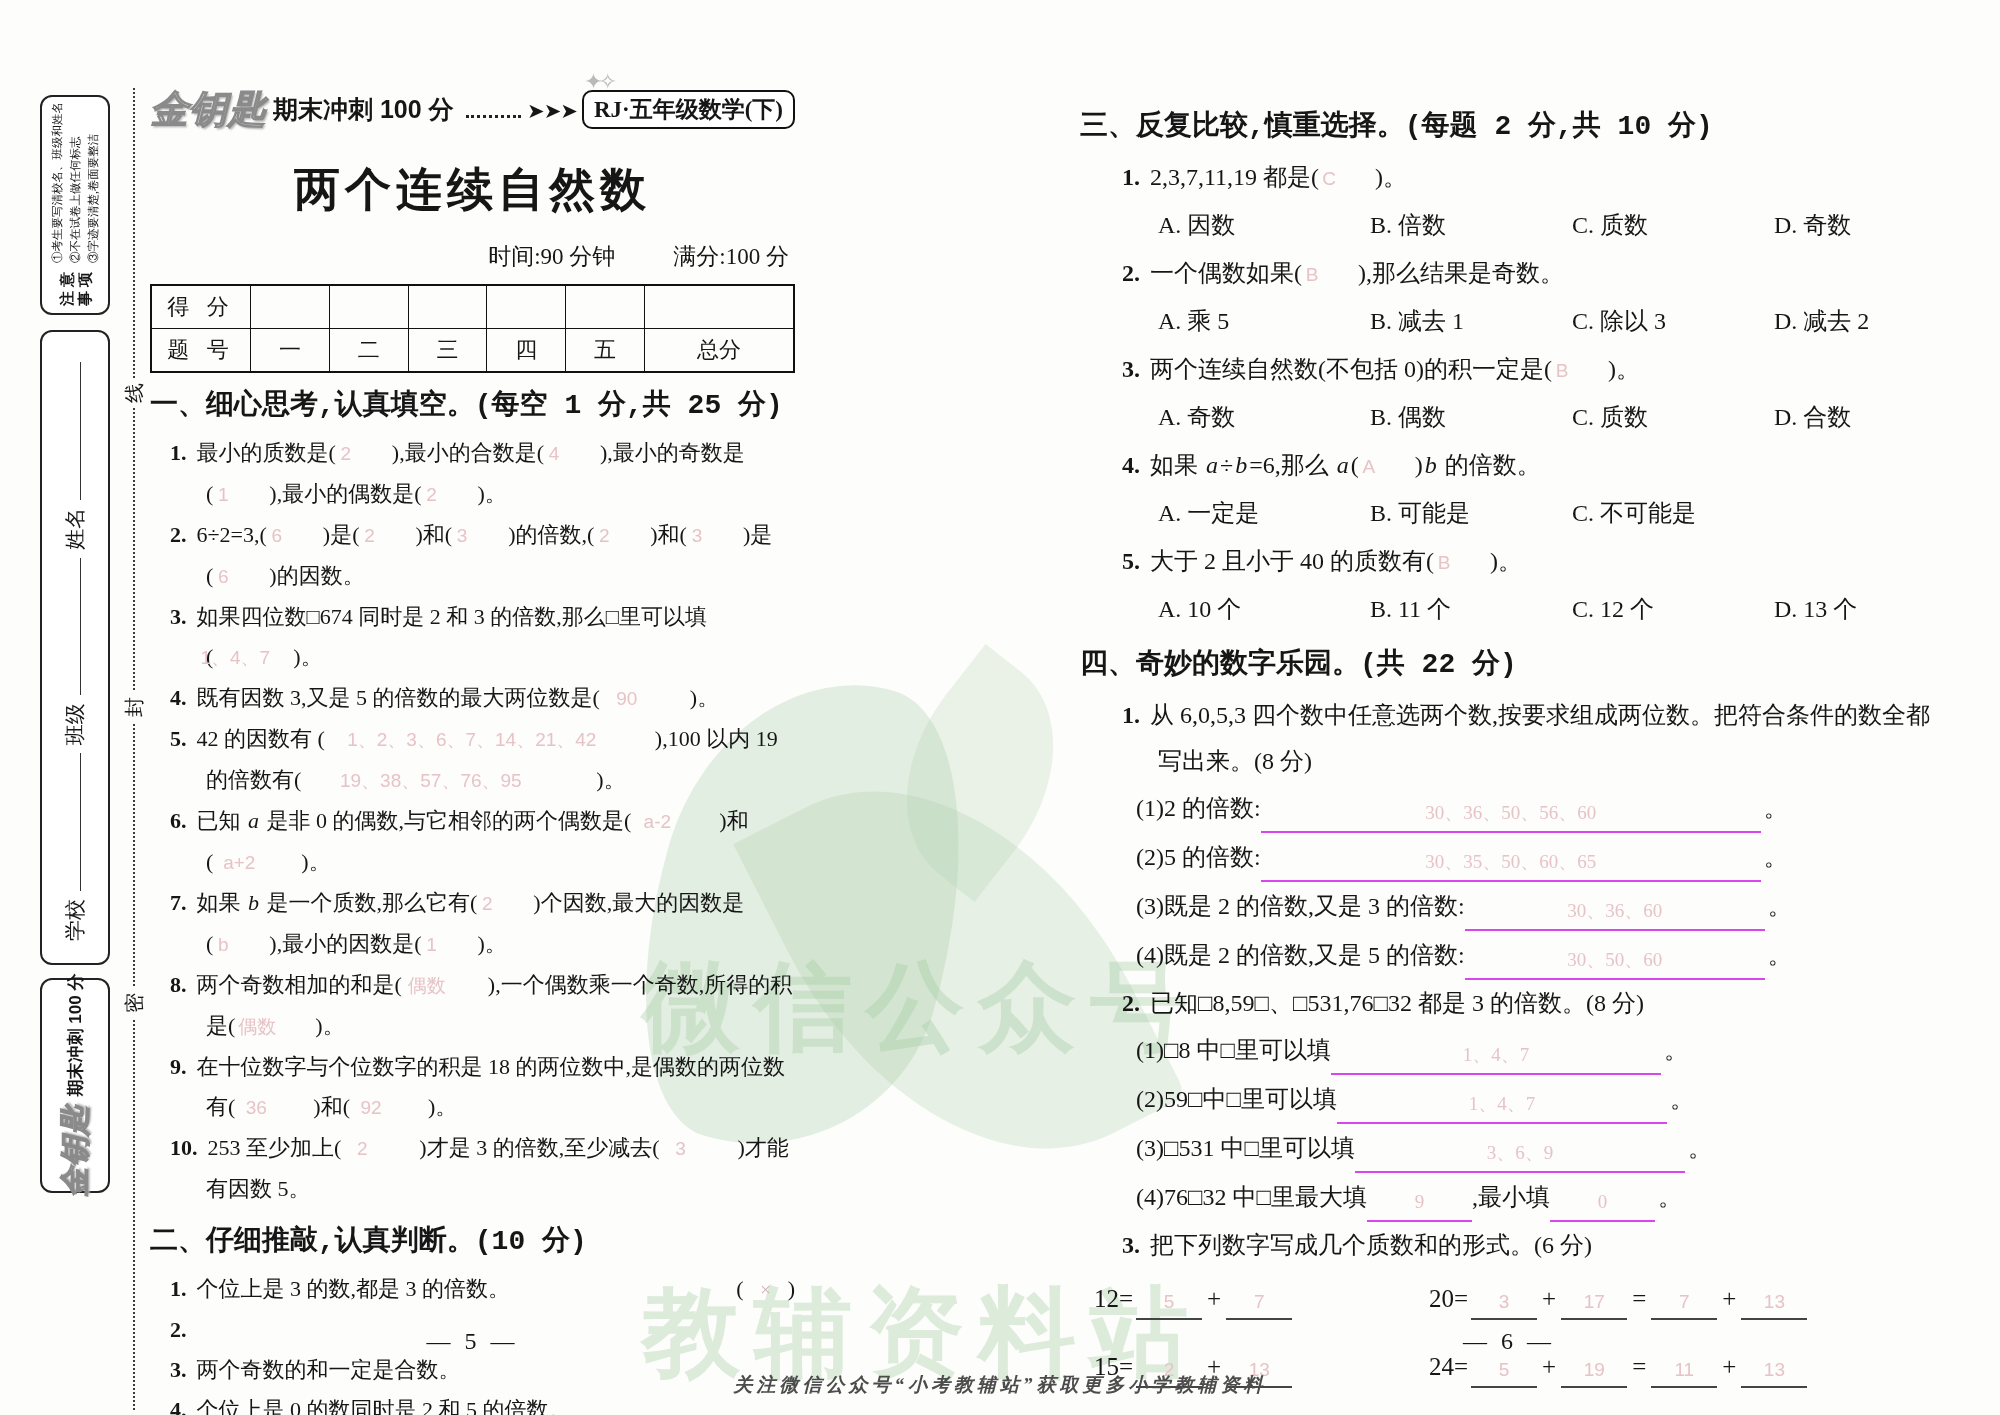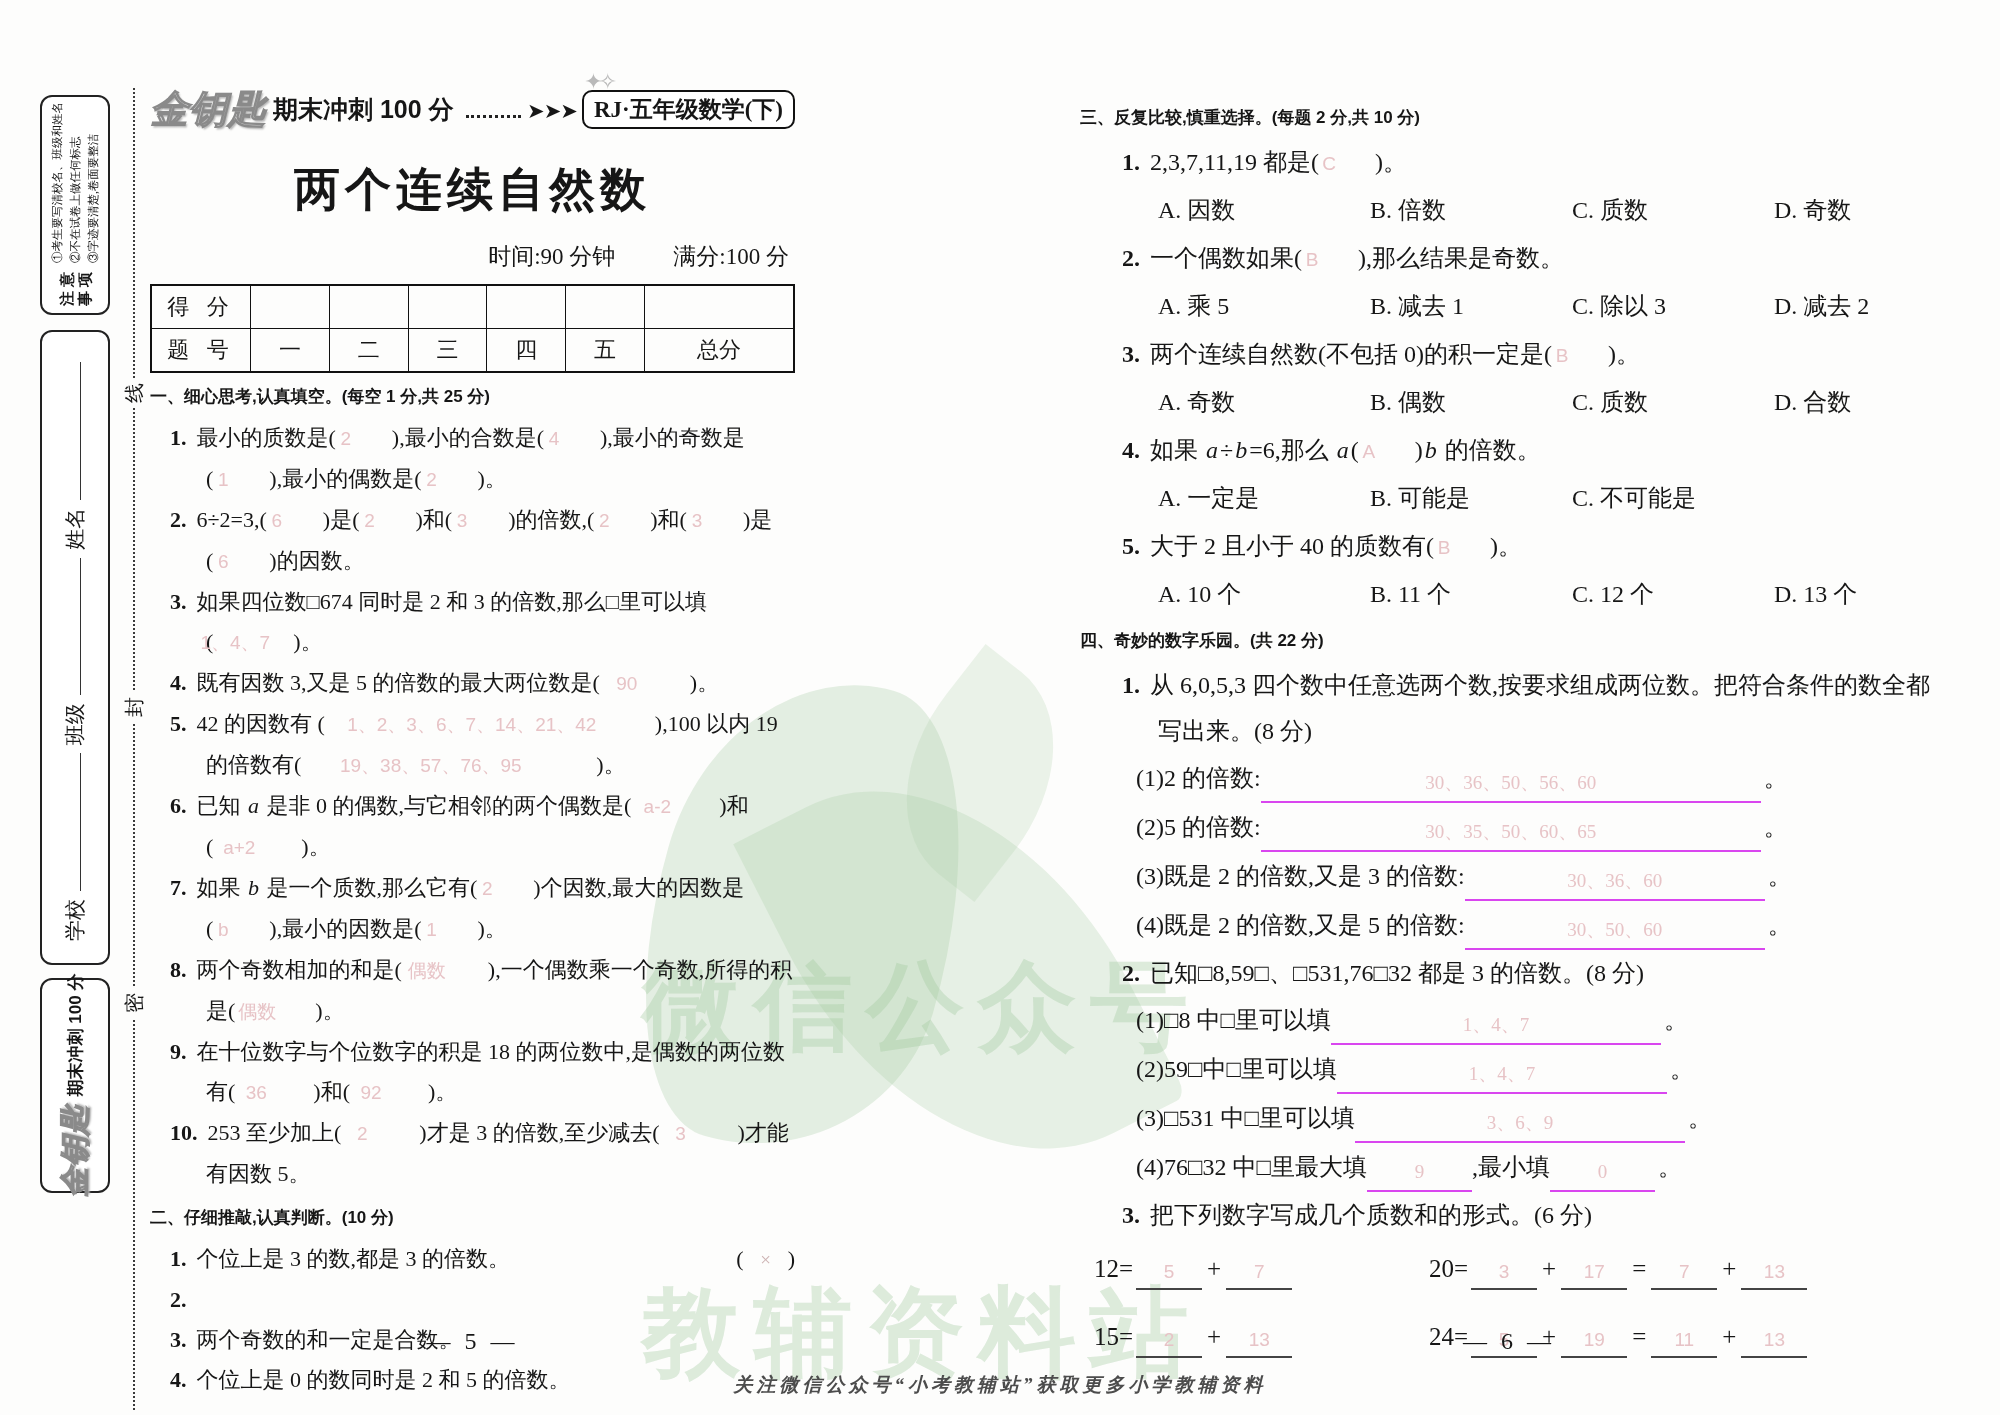--- a/index.html
+++ b/index.html
@@ -53,22 +53,22 @@
          white-space:nowrap;margin-left:5px;background:#fff;}
   .sparkles{position:absolute;right:182px;top:-16px;color:#b9b9b9;font-size:22px;letter-spacing:-4px;}
 
   .title{text-align:center;font-size:46px;font-weight:bold;letter-spacing:5px;margin-top:26px;}
   .meta{display:flex;justify-content:flex-end;gap:58px;font-size:23px;margin-top:20px;padding-right:6px;}
 
   table.score{width:100%;border-collapse:collapse;border:2.5px solid #111;margin-top:12px;}
   table.score td{border:1.5px solid #111;height:40px;text-align:center;font-size:22px;}
   table.score td.hl{width:96px;letter-spacing:6px;}
 
-  .shead{font-family:Liberation Sans, sans-serif;font-weight:bold;
-         font-size:17px;margin:12px 0 10px 0;}
+  .shead{font-family:Liberation Mono, monospace;font-weight:bold;
+         font-size:28px;margin:12px 0 10px 0;}
   .q{font-size:22px;line-height:40px;margin-left:20px;padding-left:36px;text-indent:-36px;}
   .qnum{font-weight:bold;margin-right:10px;}
   .ivar{font-family:"Liberation Serif",serif;margin:0 2px;}
   .bk{white-space:nowrap;}
   .fa{display:inline-block;min-width:56px;text-align:center;color:#e7c3c6;font-size:19px;
       font-family:"Liberation Sans",sans-serif;}
   .judge{display:flex;padding-left:0;text-indent:0;margin-left:20px;}
   .jnum{font-weight:bold;margin-right:10px;}
   .jp{margin-left:auto;white-space:nowrap;}
   .fam{display:inline-block;min-width:44px;text-align:center;color:#cdb3b3;font-size:19px;}

